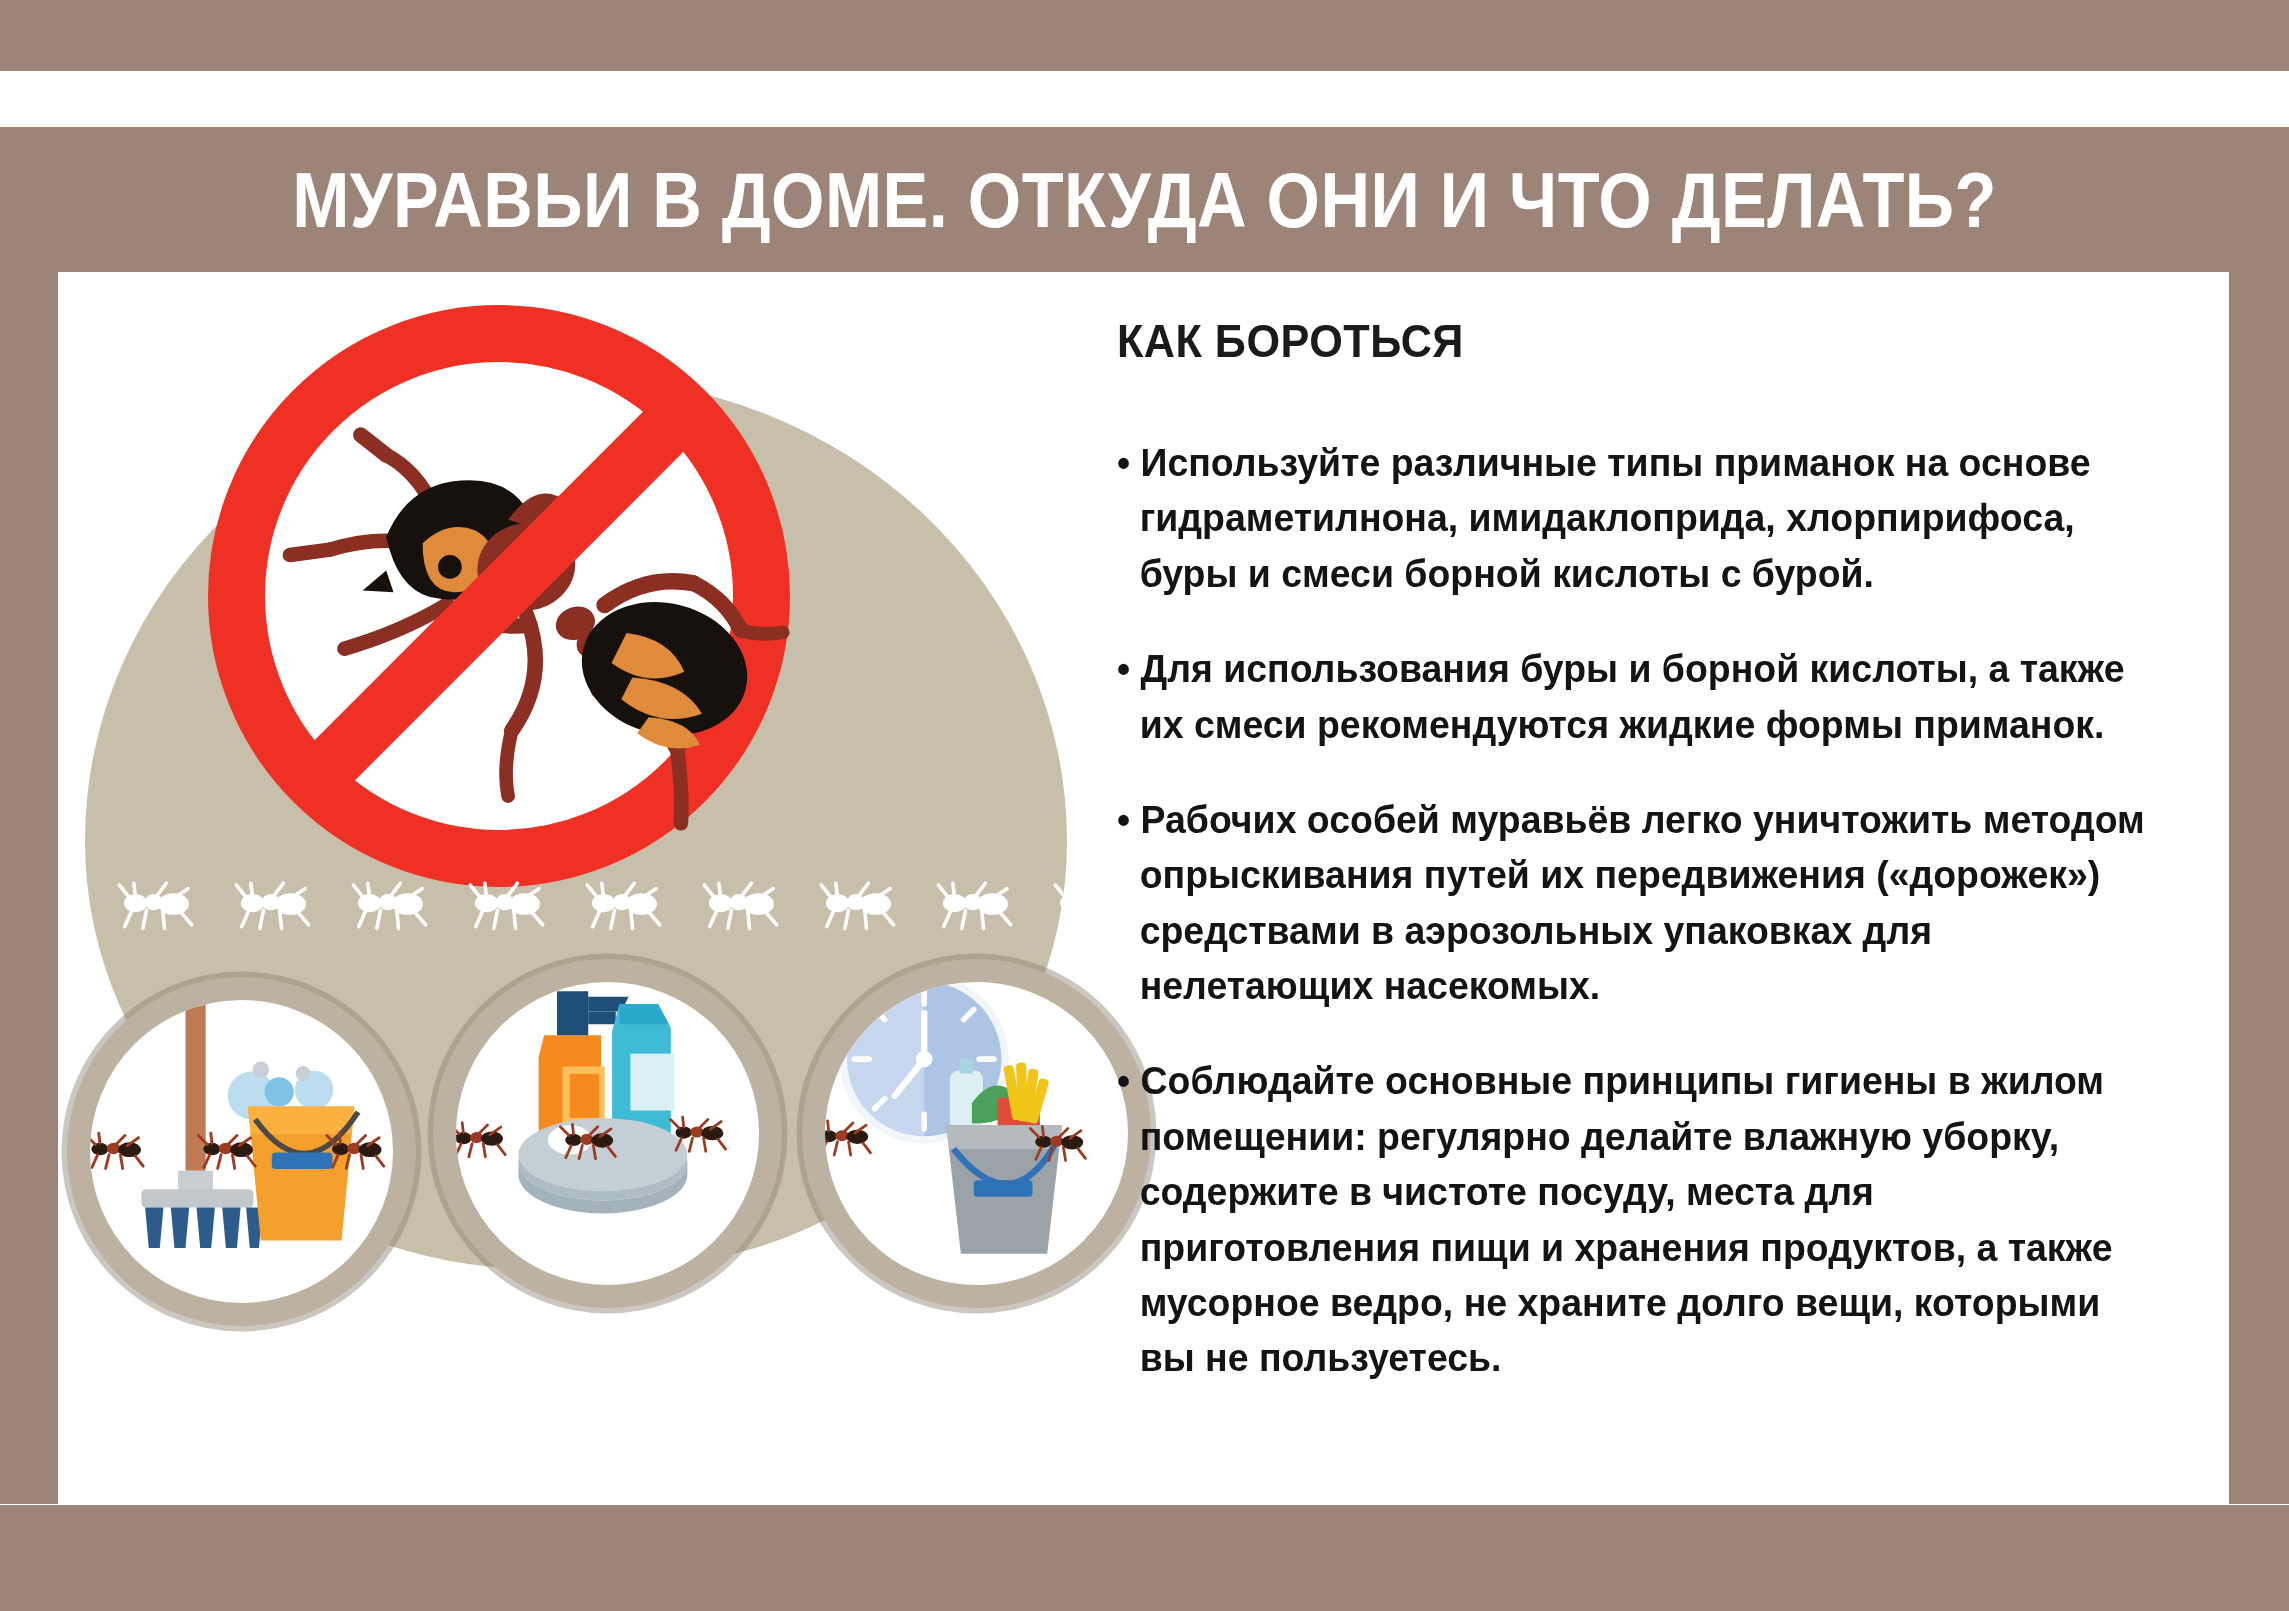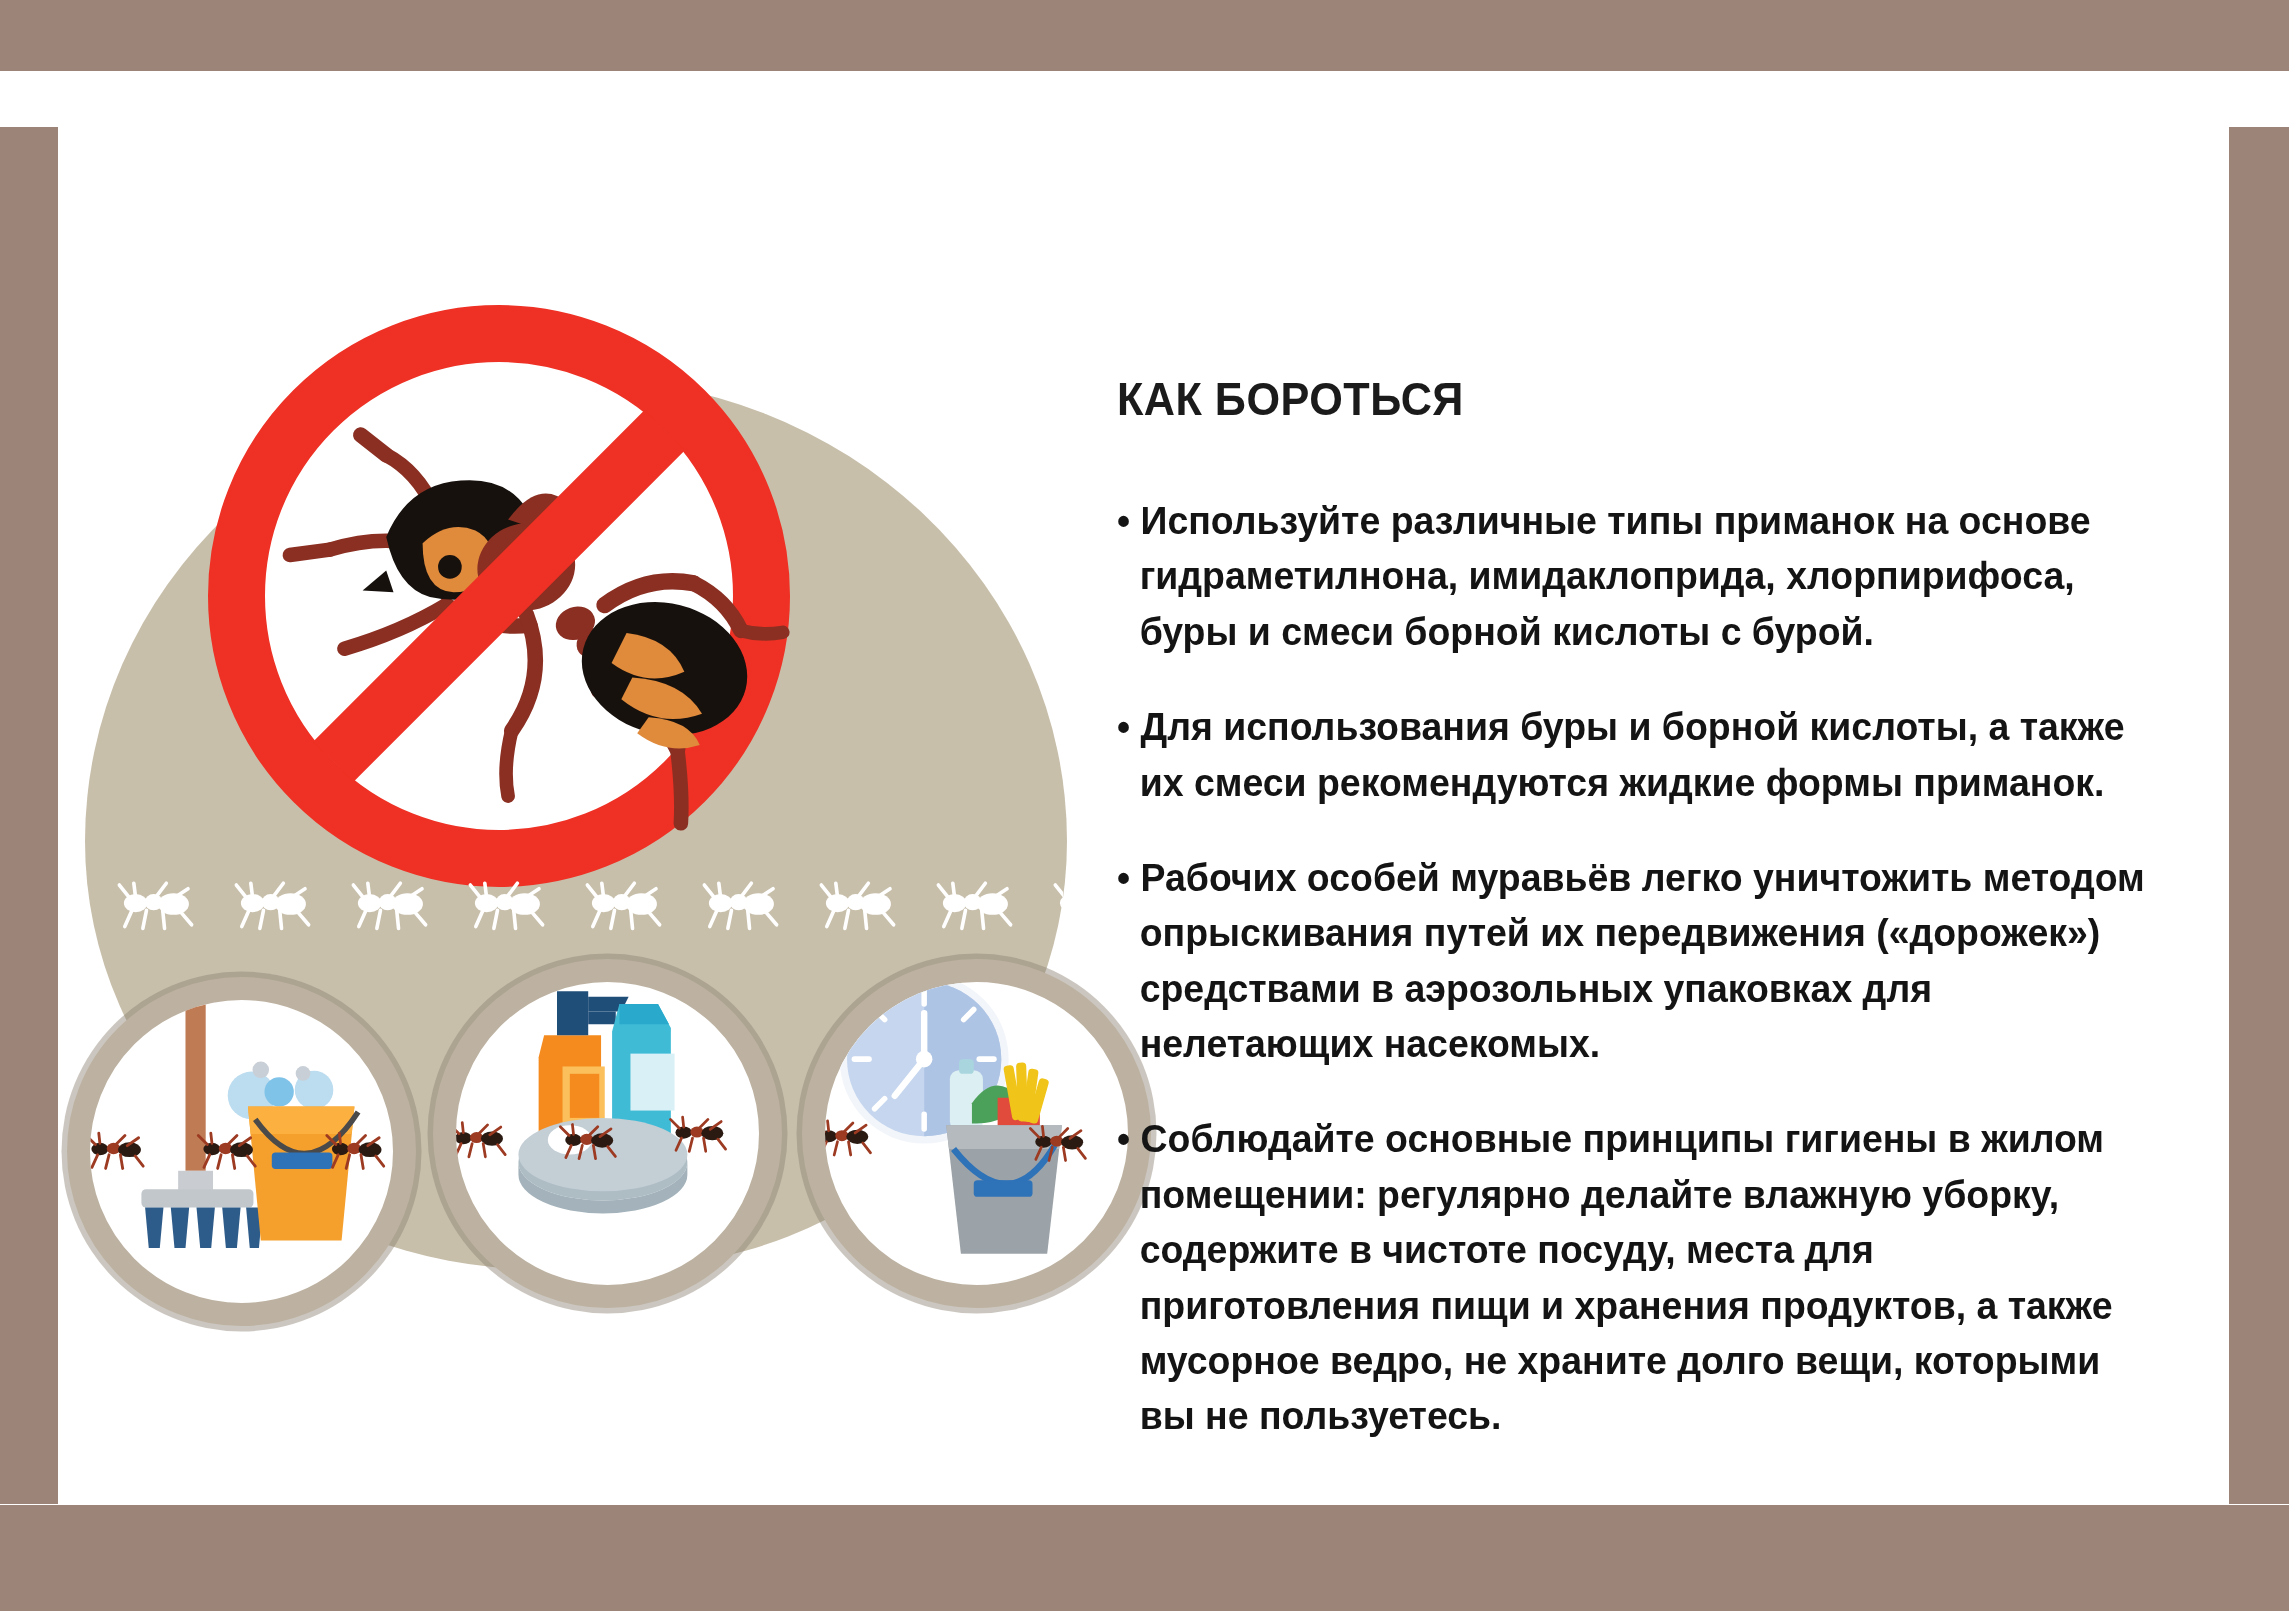--- a/index.html
+++ b/index.html
@@ -121,21 +121,21 @@
   .circ-1 { left: 9px;  top: 27px; }
   .circ-2 { left: 375px; top: 9px; }
   .circ-3 { left: 744px; top: 9px; }
   .circ-inner { position: absolute; inset: 0; }
 
   
   .textcol {
     position: absolute;
     left: 1059px; top: 0;
     width: 1109px; height: 1232px;
-    padding-top: 98px;
+    padding-top: 40px;
   }
   .howto-heading {
     font-family: "Liberation Sans Narrow", "Liberation Sans", sans-serif;
     font-weight: bold;
     font-size: 47px;
     color: #1b1b1b;
     letter-spacing: 0.5px;
     transform: scaleX(0.92);
     transform-origin: left center;
     margin-bottom: 67px;
@@ -159,20 +159,23 @@
 </head>
 <body>
 
 <div class="poster">
 
   <div class="band band-top"></div>
   <div class="band band-left"></div>
   <div class="band band-right"></div>
   <div class="band band-bottom"></div>
 
+  <div class="title-bar">
+    <div class="title-text">МУРАВЬИ В ДОМЕ. ОТКУДА ОНИ И ЧТО ДЕЛАТЬ?</div>
+  </div>
 
   <div class="content">
 
     <div class="illo">
 
       <div class="beige-oval"></div>
 
       <div class="ban-sign">
         <div class="ban-ring"></div>
 

